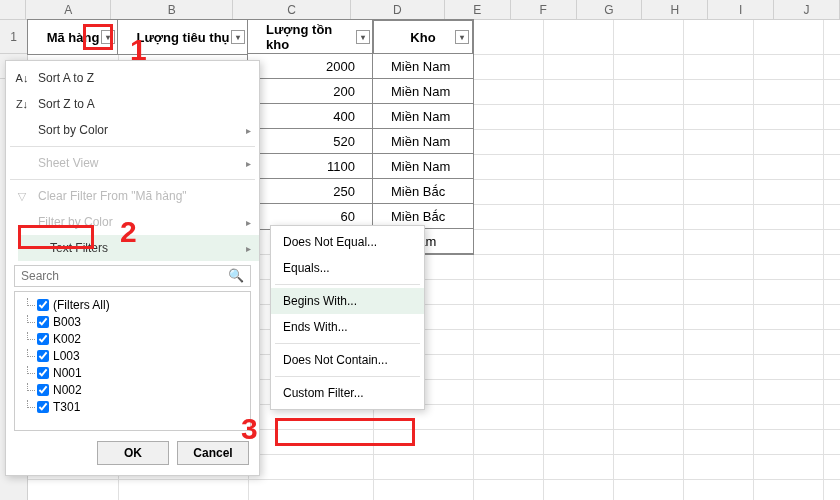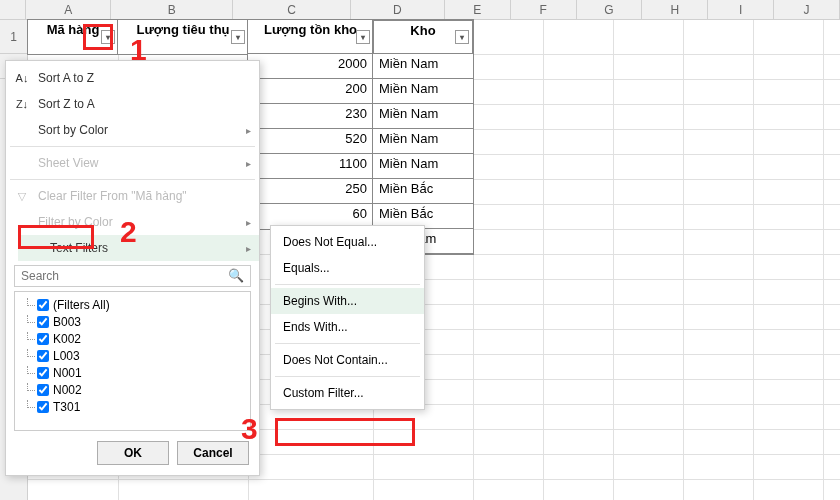--- a/index.html
+++ b/index.html
@@ -8,21 +8,21 @@
   .colhdr { display: flex; height: 20px; border-bottom: 1px solid #d0d0d0; }
   .rowhdr-spacer { width: 28px; background: #f0f0f0; border-right: 1px solid #d0d0d0; }
   .ch { border-right: 1px solid #d0d0d0; background: #f0f0f0; color: #666; display: flex; align-items: center; justify-content: center; font-size: 12px; }
   .rowarea { position: absolute; top: 20px; left: 0; bottom: 0; width: 28px; background: #f0f0f0; border-right: 1px solid #d0d0d0; }
   .rh { height: 25px; border-bottom: 1px solid #d0d0d0; color: #666; display: flex; align-items: center; justify-content: center; }
   .rh.h1 { height: 34px; }
   .cells { position: absolute; top: 20px; left: 28px; right: 0; bottom: 0; }
   .gridlines { position: absolute; inset: 0; }
   .gridline-v { position: absolute; top: 0; bottom: 0; width: 1px; background: #e0e0e0; }
   .gridline-h { position: absolute; left: 0; right: 0; height: 1px; background: #e0e0e0; }
-  .cell { position: absolute; border: 1px solid #888; padding: 2px 6px; display: flex; align-items: flex-start; font-size: 13px; background: #fff; }
+  .cell { position: absolute; border: 1px solid #888; padding: 2px 18px; display: flex; align-items: center; font-size: 13px; background: #fff; }
   .hdrcell { font-weight: bold; justify-content: center; }
   .numcell { justify-content: flex-end; }
   .fdrop { position: absolute; right: 3px; top: 50%; transform: translateY(-50%); width: 14px; height: 14px; border: 1px solid #999; background: #fff; display: flex; align-items: center; justify-content: center; font-size: 8px; color: #555; cursor: pointer; }
   
   .menu { position: absolute; top: 60px; left: 5px; width: 255px; background: #fff; border: 1px solid #cfcfcf; box-shadow: 2px 2px 8px rgba(0,0,0,0.2); padding: 4px 0 10px 0; z-index: 10; }
   .mitem { display: flex; align-items: center; height: 26px; padding: 0 8px 0 32px; font-size: 12px; color: #333; position: relative; cursor: pointer; }
   .mitem.dis { color: #bbb; cursor: default; }
   .mitem .ic { position: absolute; left: 8px; width: 16px; text-align: center; font-size: 11px; }
   .mitem .arw { position: absolute; right: 8px; color: #888; font-size: 10px; }
   .msep { height: 1px; background: #e0e0e0; margin: 3px 4px; }
@@ -115,21 +115,21 @@
     </div>
     <div class="cell hdrcell" style="left:344px;top:-1px;width:102px;height:36px;border-width:2px">
       <span>Kho</span>
       <span class="fdrop">▾</span>
     </div>
 
     <div class="cell numcell" style="left:219px;top:33px;width:127px;height:27px">2000</div>
     <div class="cell" style="left:344px;top:33px;width:102px;height:27px">Miền Nam</div>
     <div class="cell numcell" style="left:219px;top:58px;width:127px;height:27px">200</div>
     <div class="cell" style="left:344px;top:58px;width:102px;height:27px">Miền Nam</div>
-    <div class="cell numcell" style="left:219px;top:83px;width:127px;height:27px">230</div>
+    <div class="cell numcell" style="left:219px;top:83px;width:127px;height:27px">400</div>
     <div class="cell" style="left:344px;top:83px;width:102px;height:27px">Miền Nam</div>
     <div class="cell numcell" style="left:219px;top:108px;width:127px;height:27px">520</div>
     <div class="cell" style="left:344px;top:108px;width:102px;height:27px">Miền Nam</div>
     <div class="cell numcell" style="left:219px;top:133px;width:127px;height:27px">1100</div>
     <div class="cell" style="left:344px;top:133px;width:102px;height:27px">Miền Nam</div>
     <div class="cell numcell" style="left:219px;top:158px;width:127px;height:27px">250</div>
     <div class="cell" style="left:344px;top:158px;width:102px;height:27px">Miền Bắc</div>
     <div class="cell numcell" style="left:219px;top:183px;width:127px;height:27px">60</div>
     <div class="cell" style="left:344px;top:183px;width:102px;height:27px">Miền Bắc</div>
     <div class="cell" style="left:344px;top:208px;width:102px;height:27px;border-bottom-width:2px;padding-left:36px">Nam</div>

